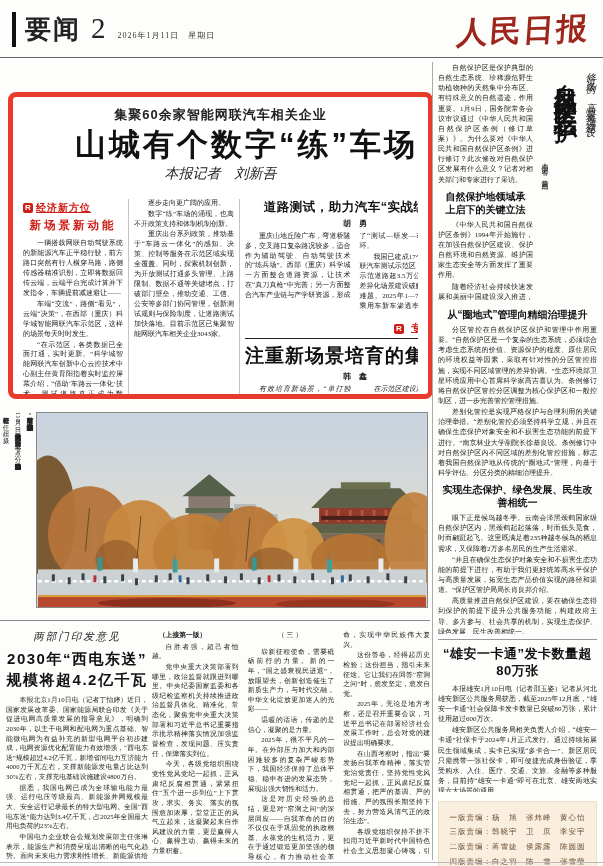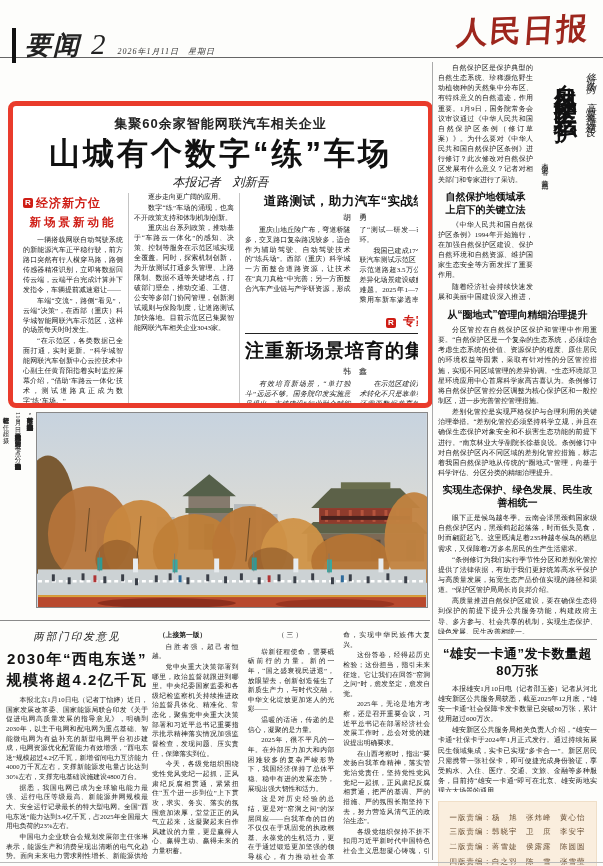--- a/index.html
+++ b/index.html
@@ -6,48 +6,48 @@
   html,body { width:603px; height:866px; background:#fdfdfb; }
   body { position:relative; overflow:hidden;
          font-family:"Liberation Serif","DejaVu Serif",serif; color:#222; }
   .hei { font-family:"Liberation Sans","DejaVu Sans",sans-serif; font-weight:bold; }
   .kai { font-style:italic; }
   p.para { text-indent:2em; text-align:justify; margin-bottom:1px; }
 
   
   #header { position:absolute; left:0; top:0; width:603px; height:58px;
             border-bottom:1.5px solid #666; background:#fdfdfb; }
-  #section-mark { position:absolute; left:12px; top:28px; display:flex; align-items:baseline;
-                  border-left:4px solid #111; padding-left:9px;font-style:italic; }
+  #section-mark { position:absolute; left:12px; top:12px; display:flex; align-items:baseline;
+                  border-left:4px solid #111; padding-left:9px; }
   #section-name { font-size:26px; letter-spacing:2px; }
   #page-number { font-size:29px; margin-left:10px; font-family:"Liberation Serif",serif; font-weight:normal; }
   #page-date { font-size:8px; margin-left:12px; color:#333; letter-spacing:1px; }
   #masthead { position:absolute; right:14px; top:10px; font-size:31px; font-weight:bold;
               color:#9d261d; transform:skewX(-6deg) rotate(-2deg); letter-spacing:2px; }
 
   
-  #feature { position:absolute; left:8px; top:101px; width:425px; height:307px;
+  #feature { position:absolute; left:8px; top:92px; width:425px; height:307px;
              border:5px solid #e93b2b; border-radius:8px; background:#fff; padding:6px 10px 6px; overflow:hidden; }
   #feature-kicker { text-align:center; font-size:13px; letter-spacing:1px; margin-top:3px; }
-  #feature-title { text-align:center; font-size:31px; letter-spacing:3px; line-height:1.15; margin:3px 0 2px; color:#111; }
-  #feature-byline { text-align:center; font-size:12px; margin-bottom:2px; }
+  #feature-title { text-align:right; font-size:31px; letter-spacing:3px; line-height:1.15; margin:3px 0 2px; color:#111; }
+  #feature-byline { text-align:center; font-size:14px; margin-bottom:16px; }
   #feature-cols { display:flex; height:212px; overflow:hidden; }
   .vdiv { border-left:1px solid #c4c4c4; margin:0 5px; }
   #col-a { width:100px; flex:none; font-size:7px; line-height:1.42; }
   #col-b { width:100px; flex:none; font-size:7px; line-height:1.42; }
   #col-c { flex:1; }
   .tagline { display:flex; align-items:center; justify-content:flex-start; margin:2px 0 1px; }
   .rbox { display:inline-block; background:#cf1d15; color:#fff; font-family:"Liberation Sans",sans-serif;
           font-weight:bold; font-size:8px; line-height:10px; width:10px; text-align:center;
           border-radius:2px; margin-right:3px; }
-  .tag-text { color:#cf1d15; font-size:12px; letter-spacing:1px; }
+  .tag-text { color:#cf1d15; font-size:10px; letter-spacing:1px;text-decoration:underline; }
   #tag-sub { color:#cf1d15; font-size:11.5px; letter-spacing:3px; text-align:center; margin:2px 0 6px; }
   .art-title { text-align:center; font-size:12.5px; white-space:nowrap; letter-spacing:0.5px; color:#111; }
   .art-title2 { text-align:center; font-size:19px; white-space:nowrap; letter-spacing:1px; color:#111; }
-  .art-author { text-align:center; font-size:8px; margin:2px 0 3px; }
+  .art-author { text-align:center; font-size:8px; margin:2px 0 3px;font-weight:bold; }
   .twocol { columns:2; column-gap:9px; font-size:7px; line-height:1.42; overflow:hidden; }
   #expert-body { height:82px; }
   #note-body { height:50px; font-style:italic; }
   .tagrow { text-align:right; padding-right:10px; margin:3px 0 2px; }
   .blackline { border-top:1.5px solid #222; margin:3px 0 4px; }
 
   
   #photo-caption { position:absolute; left:2px; top:412px; width:33px; height:196px;
                    writing-mode:vertical-rl; font-size:6.5px; line-height:1.55; }
   #photo-caption .cap-lead { font-weight:bold; }
@@ -326,21 +326,21 @@
     </div>
     <div id="nat-flow">
       <div class="subhead hei">从“圈地式”管理向精细治理提升</div>
       <div>
           <p class="para">分区管控在自然保护区保护和管理中作用重要。“自然保护区是一个复杂的生态系统，必须综合考虑生态系统的价值、资源保护的程度、原住居民的环境权益等因素，采取有针对性的分区管控措施，实现不同区域管理的差异协调。”生态环境部卫星环境应用中心首席科学家高吉喜认为。条例修订将自然保护区管控分区调整为核心保护区和一般控制区，进一步完善管控管理措施。</p>
           <p class="para">差别化管控是实现严格保护与合理利用的关键治理举措。“差别化管控必须坚持科学立规，并且在确保生态保护对象安全和不损害生态功能的前提下进行。”南京林业大学副院长徐基良说。条例修订中对自然保护区内不同区域的差别化管控措施，标志着我国自然保护地从传统的“圈地式”管理，向基于科学评估、分区分类的精细治理提升。</p>
         </div>
       <div class="subhead hei">实现生态保护、绿色发展、民生改善相统一</div>
       <div>
           <p class="para">眼下正是候鸟越冬季。云南会泽黑颈鹤国家级自然保护区内，黑颈鹤起起落落，时而低头觅食，时而翩跹起飞。这里既满足着235种越冬候鸟的栖息需求，又保障着2万多名居民的生产生活需求。</p>
-          <p class="para">“条例修订为我们实行季节性分区和差别化管控提供了法律依据，有助于我们更好统筹高水平保护与高质量发展，拓宽生态产品价值实现的路径和渠道。”保护区管护局局长肖良邦介绍。</p>
+          <p class="para">“并且在确保生态保护对象安全和不损害生态功能的前提下进行，有助于我们更好统筹高水平保护与高质量发展，拓宽生态产品价值实现的路径和渠道。”保护区管护局局长肖良邦介绍。</p>
           <p class="para">高质量推进自然保护区建设，要在确保生态得到保护的前提下提升公共服务功能，构建政府主导、多方参与、社会共享的机制，实现生态保护、绿色发展、民生改善相统一。</p>
         </div>
     </div>
   </div>
   <div id="sidebar-div"></div>
   <div id="xiongan">
     <div id="xiongan-title" class="hei">“雄安一卡通”发卡数量超80万张</div>
     <div id="xiongan-body">
         <p class="para">本报雄安1月10日电（记者邵玉姿）记者从河北雄安新区公共服务局获悉，截至2025年12月底，“雄安一卡通”社会保障卡发卡数量已突破80万张，累计使用超过600万次。</p>
         <p class="para">雄安新区公共服务局相关负责人介绍，“雄安一卡通”社保卡于2024年1月正式发行。通过持续拓展民生领域集成，实卡已实现“多卡合一”。新区居民只需携带一张社保卡，即可便捷完成身份验证，享受购水、入住、医疗、交通、文旅、金融等多种服务，目前持“雄安一卡通”即可在北京、雄安两地实现六大场景的通用。</p>

